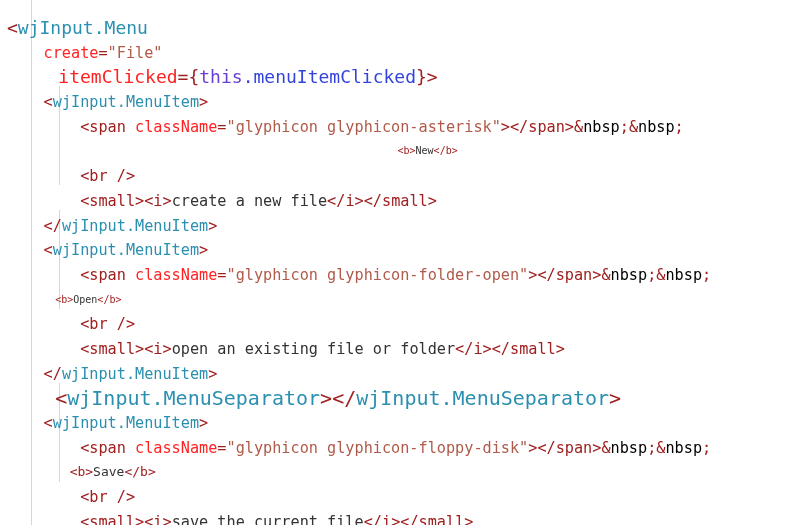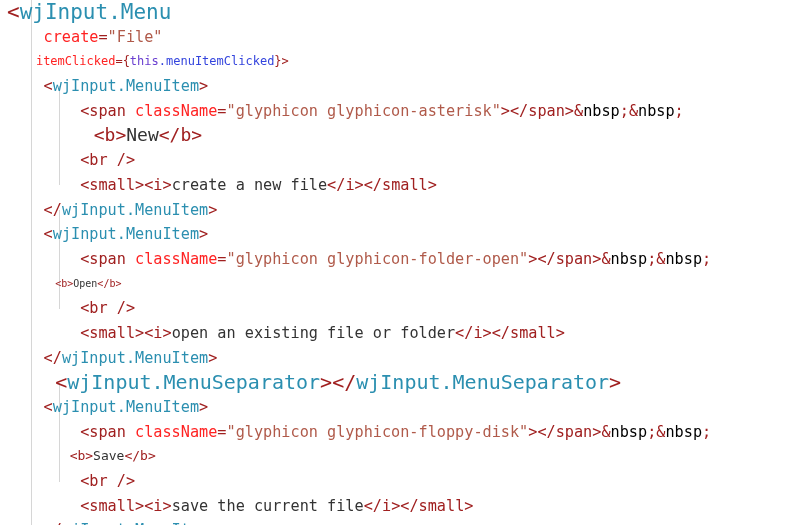--- a/index.html
+++ b/index.html
@@ -62,26 +62,26 @@
 <div id="code-view">
 
   <div id="indent-guides">
       <div class="indent-guide" style="left: 31px; top: 0px; height: 525px; background: rgb(214, 214, 214);"></div>
       <div class="indent-guide" style="left: 59px; top: 86px; height: 99px; background: rgb(214, 214, 214);"></div>
       <div class="indent-guide" style="left: 59px; top: 210px; height: 99px; background: rgb(214, 214, 214);"></div>
       <div class="indent-guide" style="left: 59px; top: 383px; height: 99px; background: rgb(214, 214, 214);"></div>
     </div>
 
   <div class="code-lines" id="code-lines">
-      <div class="code-line" style="height: 24.7px; line-height: 24.7px; font-size: 21px;"><span class="t-punct">&lt;</span><span class="t-comp">wjInput.Menu</span></div>
+      <div class="code-line" style="height: 24.7px; line-height: 24.7px; font-size: 18px; margin-top: 16px;"><span class="t-punct">&lt;</span><span class="t-comp">wjInput.Menu</span></div>
       <div class="code-line" style="height: 24.7px; line-height: 24.7px; font-size: 15.2px;"><span>    </span><span class="t-attr">create</span><span class="t-punct">=</span><span class="t-string">"File"</span></div>
-      <div class="code-line" style="height: 24.7px; line-height: 24.7px; font-size: 12px;"><span>    </span><span class="t-attr">itemClicked</span><span class="t-punct">=</span><span class="t-punct">{</span><span class="t-kw">this</span><span class="t-expr">.menuItemClicked</span><span class="t-punct">}&gt;</span></div>
+      <div class="code-line" style="height: 24.7px; line-height: 24.7px; font-size: 18px; margin-left: 8px;"><span>    </span><span class="t-attr">itemClicked</span><span class="t-punct">=</span><span class="t-punct">{</span><span class="t-kw">this</span><span class="t-expr">.menuItemClicked</span><span class="t-punct">}&gt;</span></div>
       <div class="code-line" style="height: 24.7px; line-height: 24.7px; font-size: 15.2px;"><span>    </span><span class="t-punct">&lt;</span><span class="t-comp">wjInput.MenuItem</span><span class="t-punct">&gt;</span></div>
       <div class="code-line" style="height: 24.7px; line-height: 24.7px; font-size: 15.2px;"><span>        </span><span class="t-punct">&lt;</span><span class="t-tag">span</span><span class="t-text"> </span><span class="t-attr">className</span><span class="t-punct">=</span><span class="t-string">"glyphicon glyphicon-asterisk"</span><span class="t-punct">&gt;&lt;/</span><span class="t-tag">span</span><span class="t-punct">&gt;</span><span class="t-punct">&amp;</span><span class="t-entity">nbsp</span><span class="t-punct">;</span><span class="t-punct">&amp;</span><span class="t-entity">nbsp</span><span class="t-punct">;</span></div>
-      <div class="code-line" style="height: 24.7px; line-height: 24.7px; font-size: 18px;"><span>        </span><span class="t-punct">&lt;</span><span class="t-tag">b</span><span class="t-punct">&gt;</span><span class="t-text">New</span><span class="t-punct">&lt;/</span><span class="t-tag">b</span><span class="t-punct">&gt;</span></div>
+      <div class="code-line" style="height: 24.7px; line-height: 24.7px; font-size: 10px; text-align: center;"><span>        </span><span class="t-punct">&lt;</span><span class="t-tag">b</span><span class="t-punct">&gt;</span><span class="t-text">New</span><span class="t-punct">&lt;/</span><span class="t-tag">b</span><span class="t-punct">&gt;</span></div>
       <div class="code-line" style="height: 24.7px; line-height: 24.7px; font-size: 15.2px;"><span>        </span><span class="t-punct">&lt;</span><span class="t-tag">br</span><span class="t-text"> </span><span class="t-punct">/&gt;</span></div>
       <div class="code-line" style="height: 24.7px; line-height: 24.7px; font-size: 15.2px;"><span>        </span><span class="t-punct">&lt;</span><span class="t-tag">small</span><span class="t-punct">&gt;&lt;</span><span class="t-tag">i</span><span class="t-punct">&gt;</span><span class="t-text">create a new file</span><span class="t-punct">&lt;/</span><span class="t-tag">i</span><span class="t-punct">&gt;&lt;/</span><span class="t-tag">small</span><span class="t-punct">&gt;</span></div>
       <div class="code-line" style="height: 24.7px; line-height: 24.7px; font-size: 15.2px;"><span>    </span><span class="t-punct">&lt;/</span><span class="t-comp">wjInput.MenuItem</span><span class="t-punct">&gt;</span></div>
       <div class="code-line" style="height: 24.7px; line-height: 24.7px; font-size: 15.2px;"><span>    </span><span class="t-punct">&lt;</span><span class="t-comp">wjInput.MenuItem</span><span class="t-punct">&gt;</span></div>
       <div class="code-line" style="height: 24.7px; line-height: 24.7px; font-size: 15.2px;"><span>        </span><span class="t-punct">&lt;</span><span class="t-tag">span</span><span class="t-text"> </span><span class="t-attr">className</span><span class="t-punct">=</span><span class="t-string">"glyphicon glyphicon-folder-open"</span><span class="t-punct">&gt;&lt;/</span><span class="t-tag">span</span><span class="t-punct">&gt;</span><span class="t-punct">&amp;</span><span class="t-entity">nbsp</span><span class="t-punct">;</span><span class="t-punct">&amp;</span><span class="t-entity">nbsp</span><span class="t-punct">;</span></div>
       <div class="code-line" style="height: 24.7px; line-height: 24.7px; font-size: 10px;"><span>        </span><span class="t-punct">&lt;</span><span class="t-tag">b</span><span class="t-punct">&gt;</span><span class="t-text">Open</span><span class="t-punct">&lt;/</span><span class="t-tag">b</span><span class="t-punct">&gt;</span></div>
       <div class="code-line" style="height: 24.7px; line-height: 24.7px; font-size: 15.2px;"><span>        </span><span class="t-punct">&lt;</span><span class="t-tag">br</span><span class="t-text"> </span><span class="t-punct">/&gt;</span></div>
       <div class="code-line" style="height: 24.7px; line-height: 24.7px; font-size: 15.2px;"><span>        </span><span class="t-punct">&lt;</span><span class="t-tag">small</span><span class="t-punct">&gt;&lt;</span><span class="t-tag">i</span><span class="t-punct">&gt;</span><span class="t-text">open an existing file or folder</span><span class="t-punct">&lt;/</span><span class="t-tag">i</span><span class="t-punct">&gt;&lt;/</span><span class="t-tag">small</span><span class="t-punct">&gt;</span></div>
       <div class="code-line" style="height: 24.7px; line-height: 24.7px; font-size: 15.2px;"><span>    </span><span class="t-punct">&lt;/</span><span class="t-comp">wjInput.MenuItem</span><span class="t-punct">&gt;</span></div>
       <div class="code-line" style="height: 24.7px; line-height: 24.7px; font-size: 20px;"><span>    </span><span class="t-punct">&lt;</span><span class="t-comp">wjInput.MenuSeparator</span><span class="t-punct">&gt;&lt;/</span><span class="t-comp">wjInput.MenuSeparator</span><span class="t-punct">&gt;</span></div>

